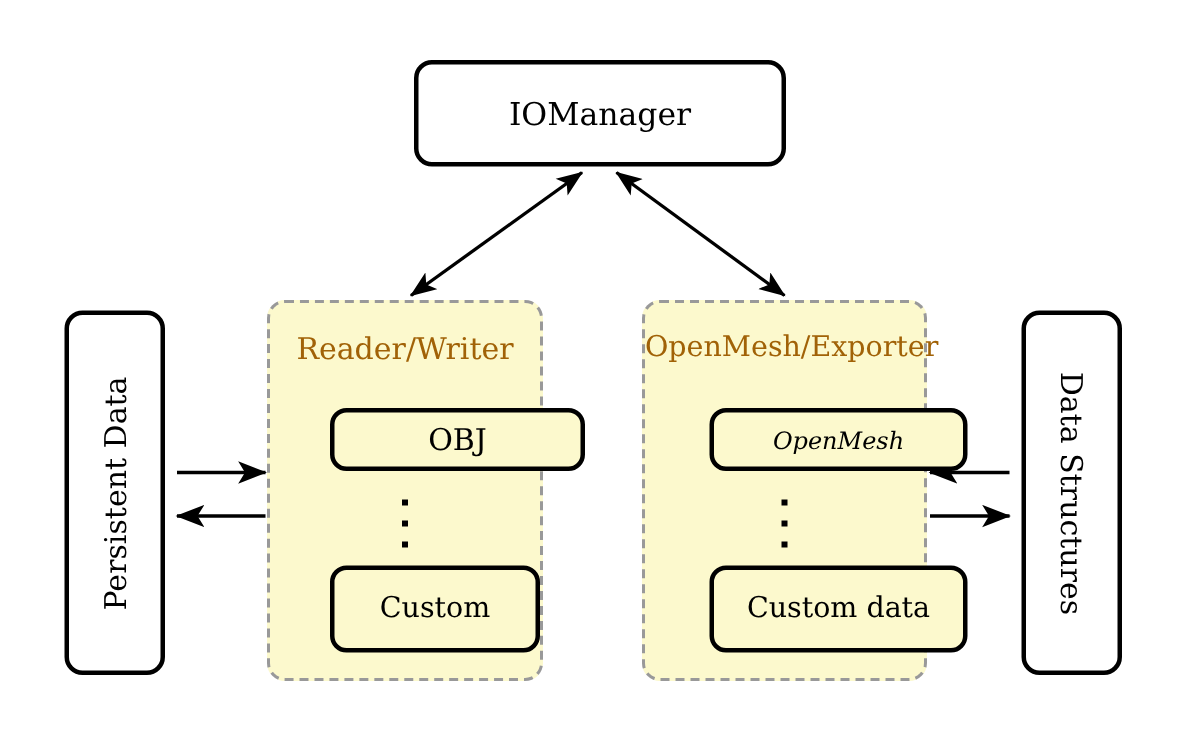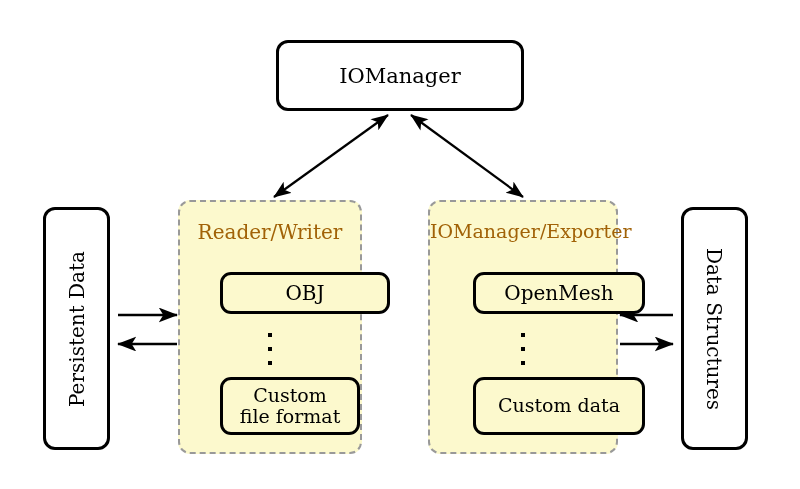--- a/index.html
+++ b/index.html
@@ -76,21 +76,22 @@
   #obj-box {
     left: 184px; top: 272px; width: 170px; height: 42px;
     font-size: 20px;
   }
   #custom-file-box {
     left: 184px; top: 377px; width: 140px; height: 58px;
     font-size: 19px; line-height: 1.12;
   }
   #openmesh-box {
     left: 437px; top: 272px; width: 172px; height: 42px;
-    font-size: 20px;
+    font-size: 16px;
+    font-style: italic;
   }
   #custom-data-box {
     left: 437px; top: 377px; width: 172px; height: 58px;
     font-size: 19px; line-height: 1.12; text-align: right;
   }
 
   
   .vdots {
     position: absolute;
     width: 10px;
@@ -182,26 +183,25 @@
 
   <div id="vdots-left" class="vdots">
     <i></i>
       <i></i>
       <i></i>
   </div>
 
   <div id="custom-file-box" class="node inner-node">
     <span>
       <span>Custom</span><br>
-      <span>file format</span>
     </span>
   </div>
 
   <div id="panel-right" class="panel">
-    <div class="panel-title">IOManager/Exporter</div>
+    <div class="panel-title">OpenMesh/Exporter</div>
   </div>
 
   <div id="openmesh-box" class="node inner-node">
     <span>OpenMesh</span>
   </div>
 
   <div id="vdots-right" class="vdots">
     <i></i>
       <i></i>
       <i></i>

